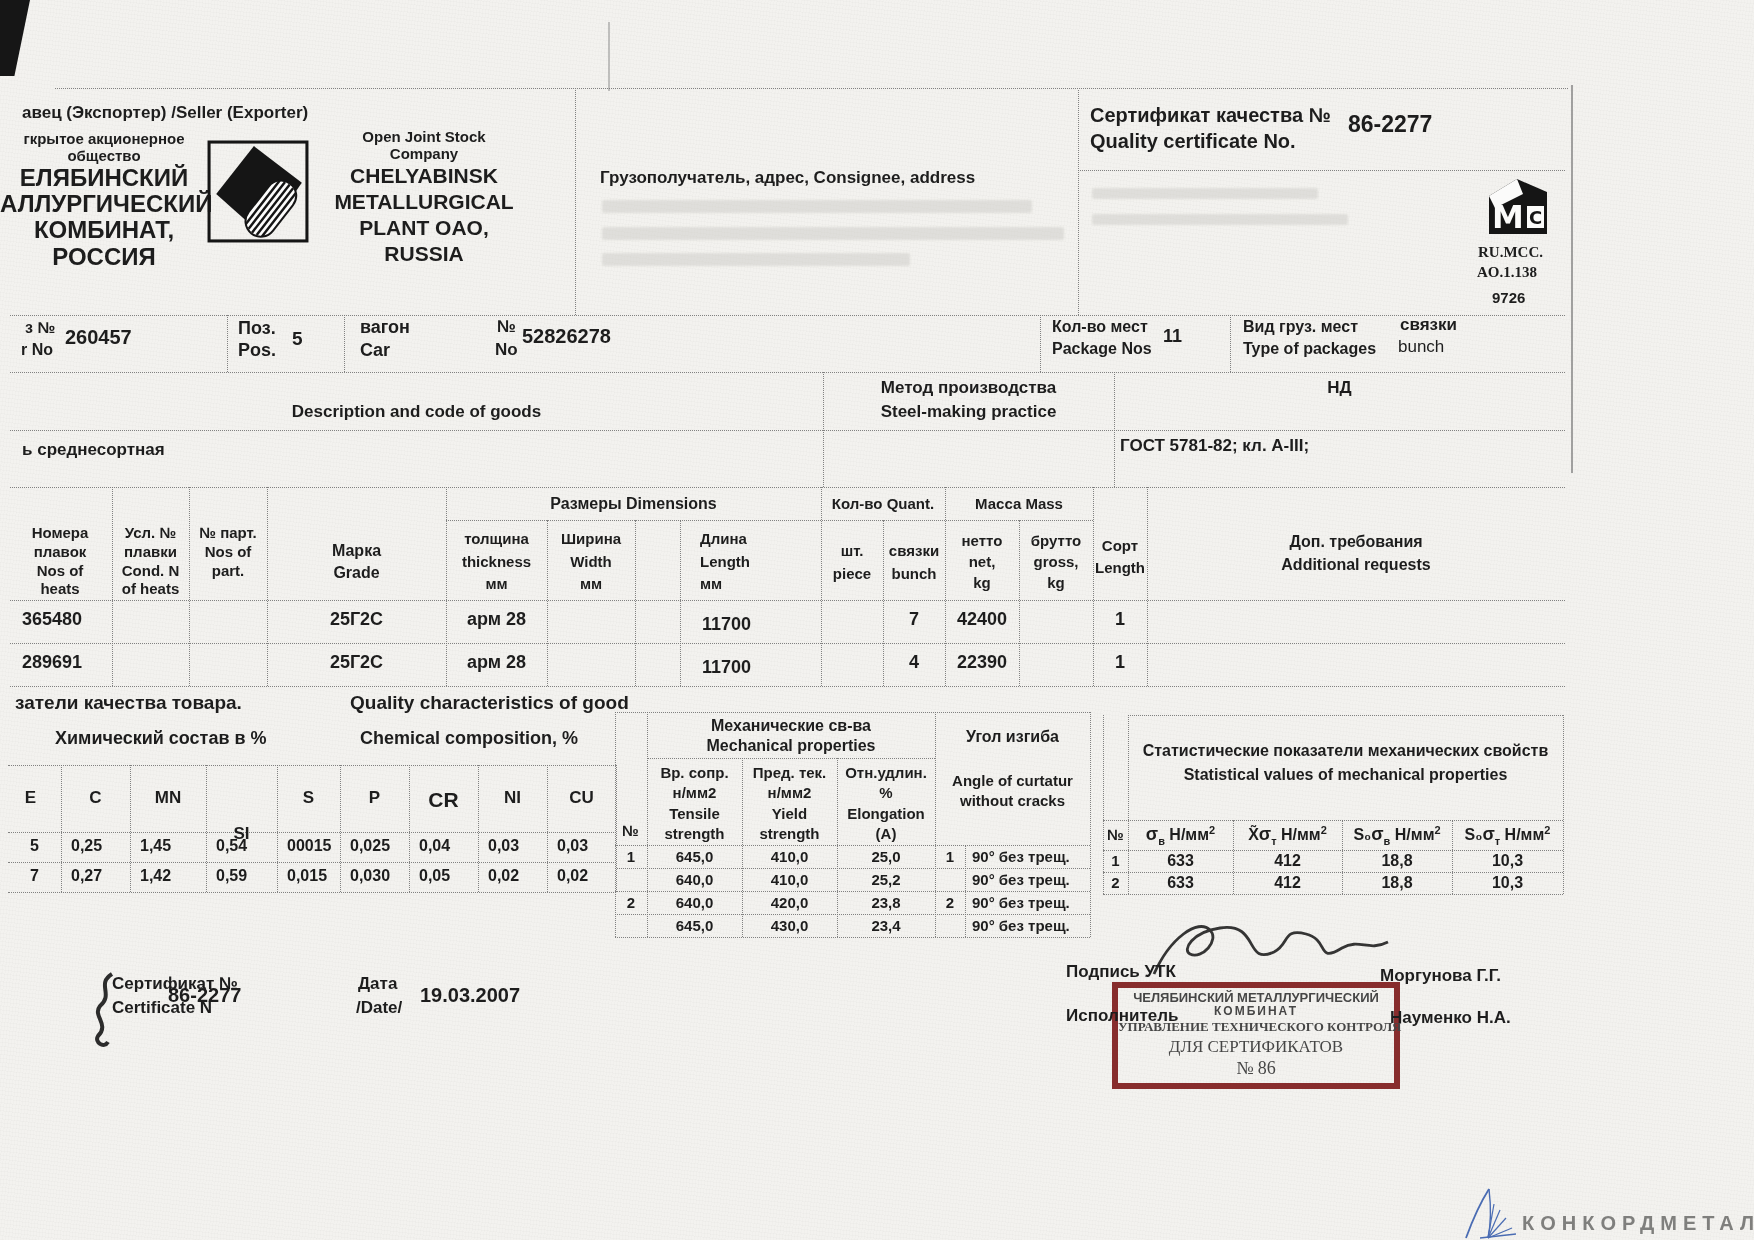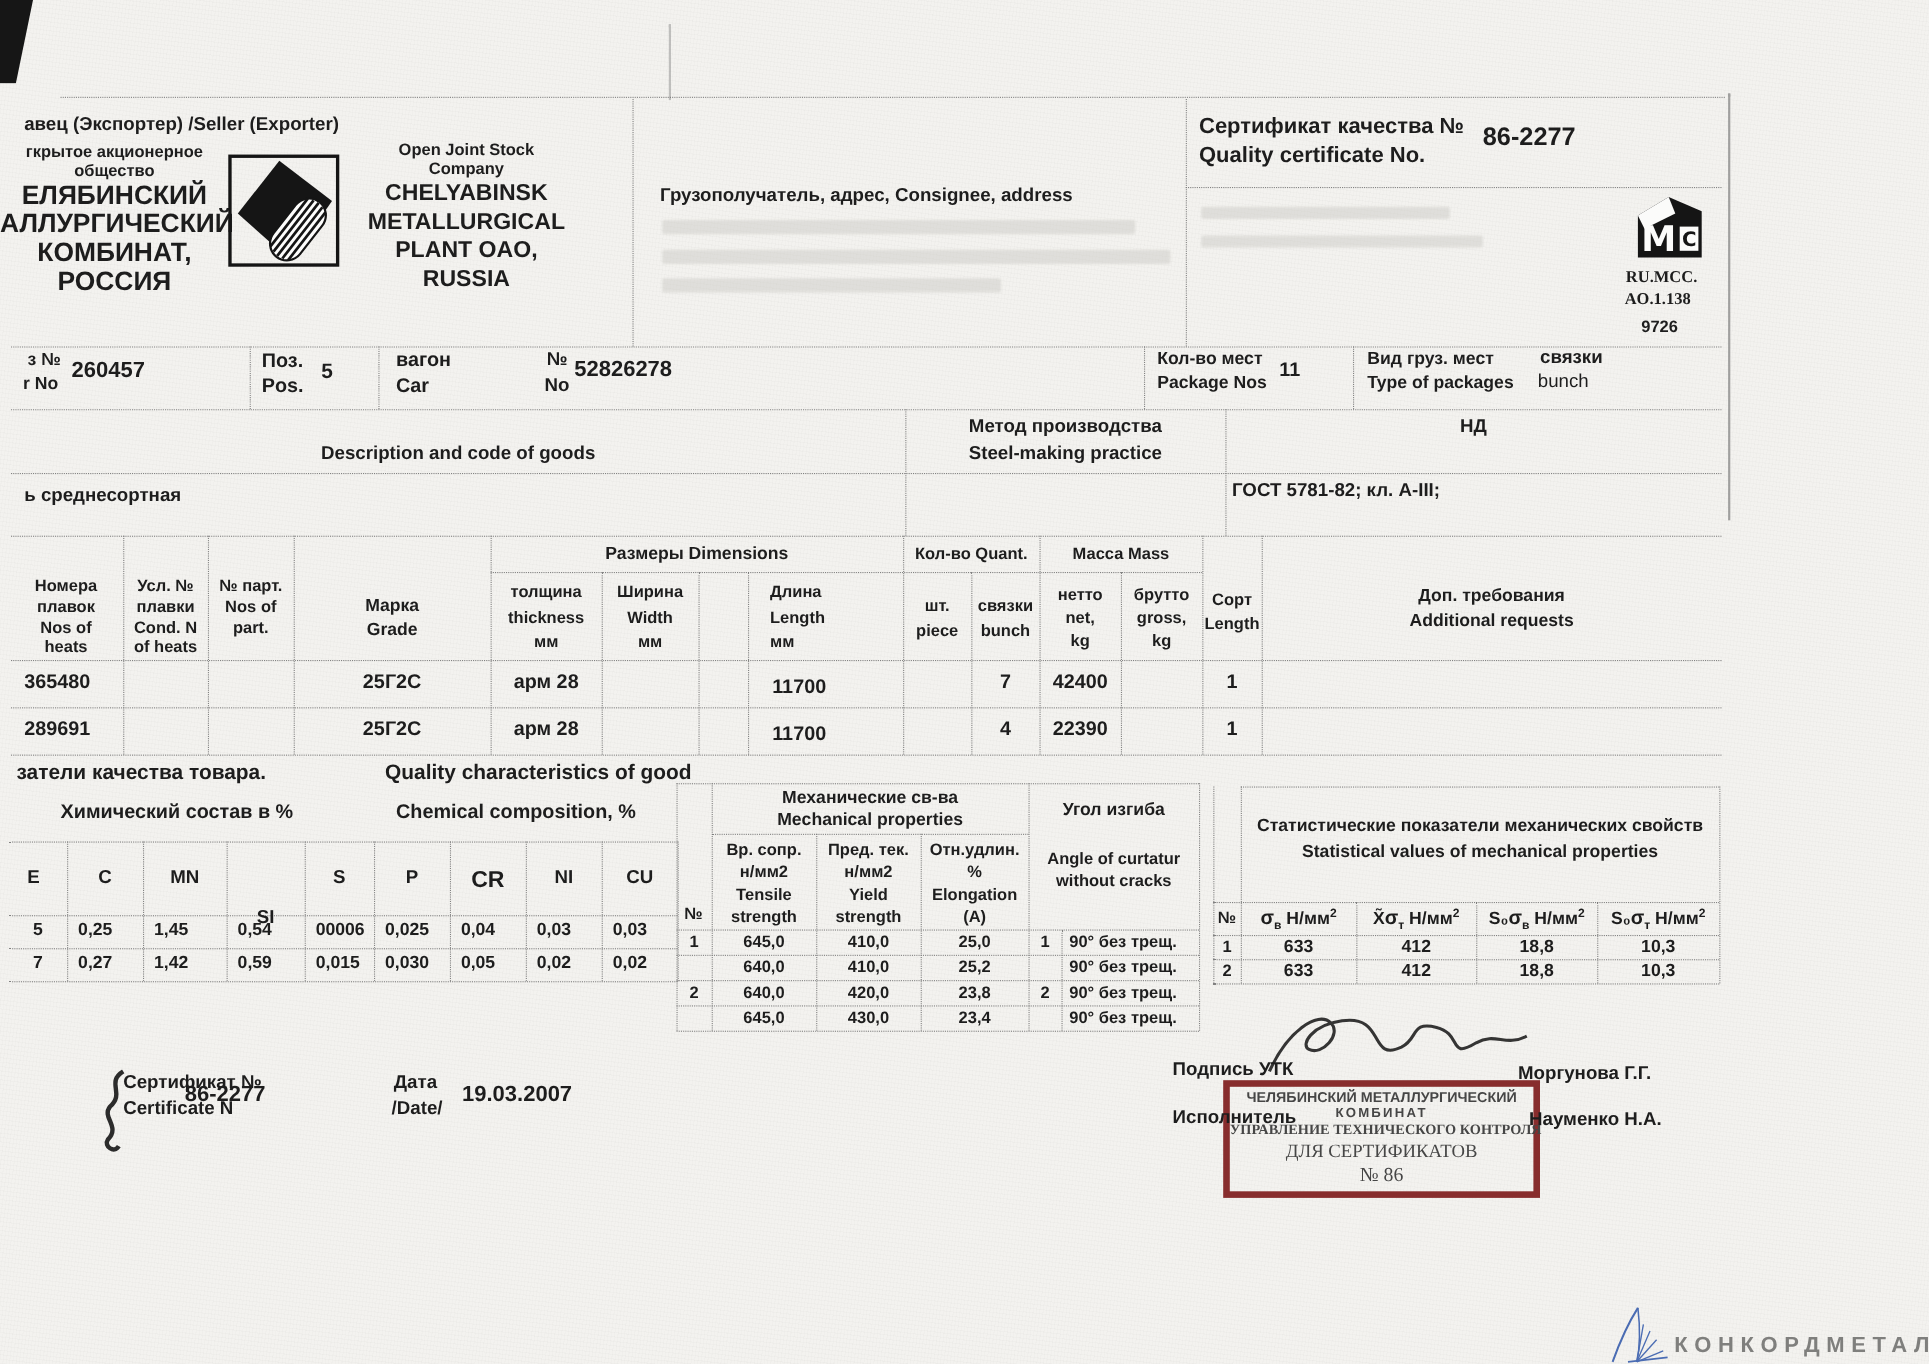--- a/index.html
+++ b/index.html
@@ -264,21 +264,21 @@
   <div class="t b c" style="left:277px;top:788px;width:63px;font-size:17px;">S</div>
   <div class="t b c" style="left:340px;top:788px;width:69px;font-size:17px;">P</div>
   <div class="t b c" style="left:409px;top:788px;width:69px;font-size:21px;">CR</div>
   <div class="t b c" style="left:478px;top:788px;width:69px;font-size:17px;">NI</div>
   <div class="t b c" style="left:547px;top:788px;width:69px;font-size:17px;">CU</div>
 
   <div class="t" style="left:30px;top:837px;font-size:16px;font-weight:600;">5</div>
   <div class="t" style="left:71px;top:837px;font-size:16px;font-weight:600;">0,25</div>
   <div class="t" style="left:140px;top:837px;font-size:16px;font-weight:600;">1,45</div>
   <div class="t" style="left:216px;top:837px;font-size:16px;font-weight:600;">0,54</div>
-  <div class="t" style="left:287px;top:837px;font-size:16px;font-weight:600;">00006</div>
+  <div class="t" style="left:287px;top:837px;font-size:16px;font-weight:600;">00015</div>
   <div class="t" style="left:350px;top:837px;font-size:16px;font-weight:600;">0,025</div>
   <div class="t" style="left:419px;top:837px;font-size:16px;font-weight:600;">0,04</div>
   <div class="t" style="left:488px;top:837px;font-size:16px;font-weight:600;">0,03</div>
   <div class="t" style="left:557px;top:837px;font-size:16px;font-weight:600;">0,03</div>
 
   <div class="t" style="left:30px;top:867px;font-size:16px;font-weight:600;">7</div>
   <div class="t" style="left:71px;top:867px;font-size:16px;font-weight:600;">0,27</div>
   <div class="t" style="left:140px;top:867px;font-size:16px;font-weight:600;">1,42</div>
   <div class="t" style="left:216px;top:867px;font-size:16px;font-weight:600;">0,59</div>
   <div class="t" style="left:287px;top:867px;font-size:16px;font-weight:600;">0,015</div>

